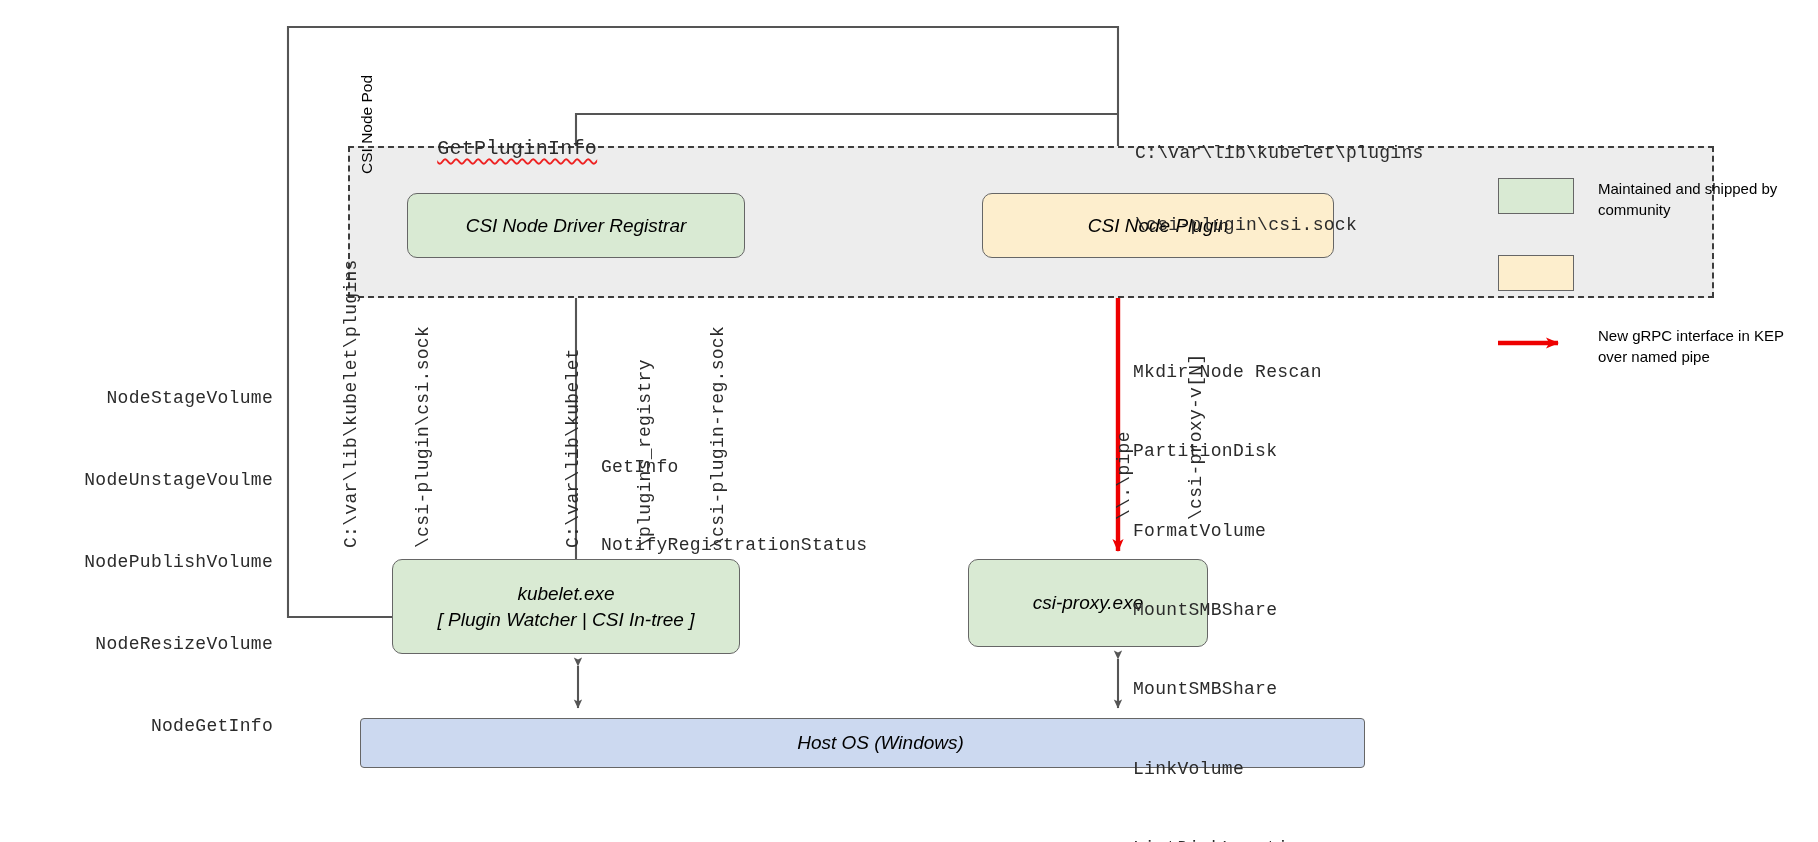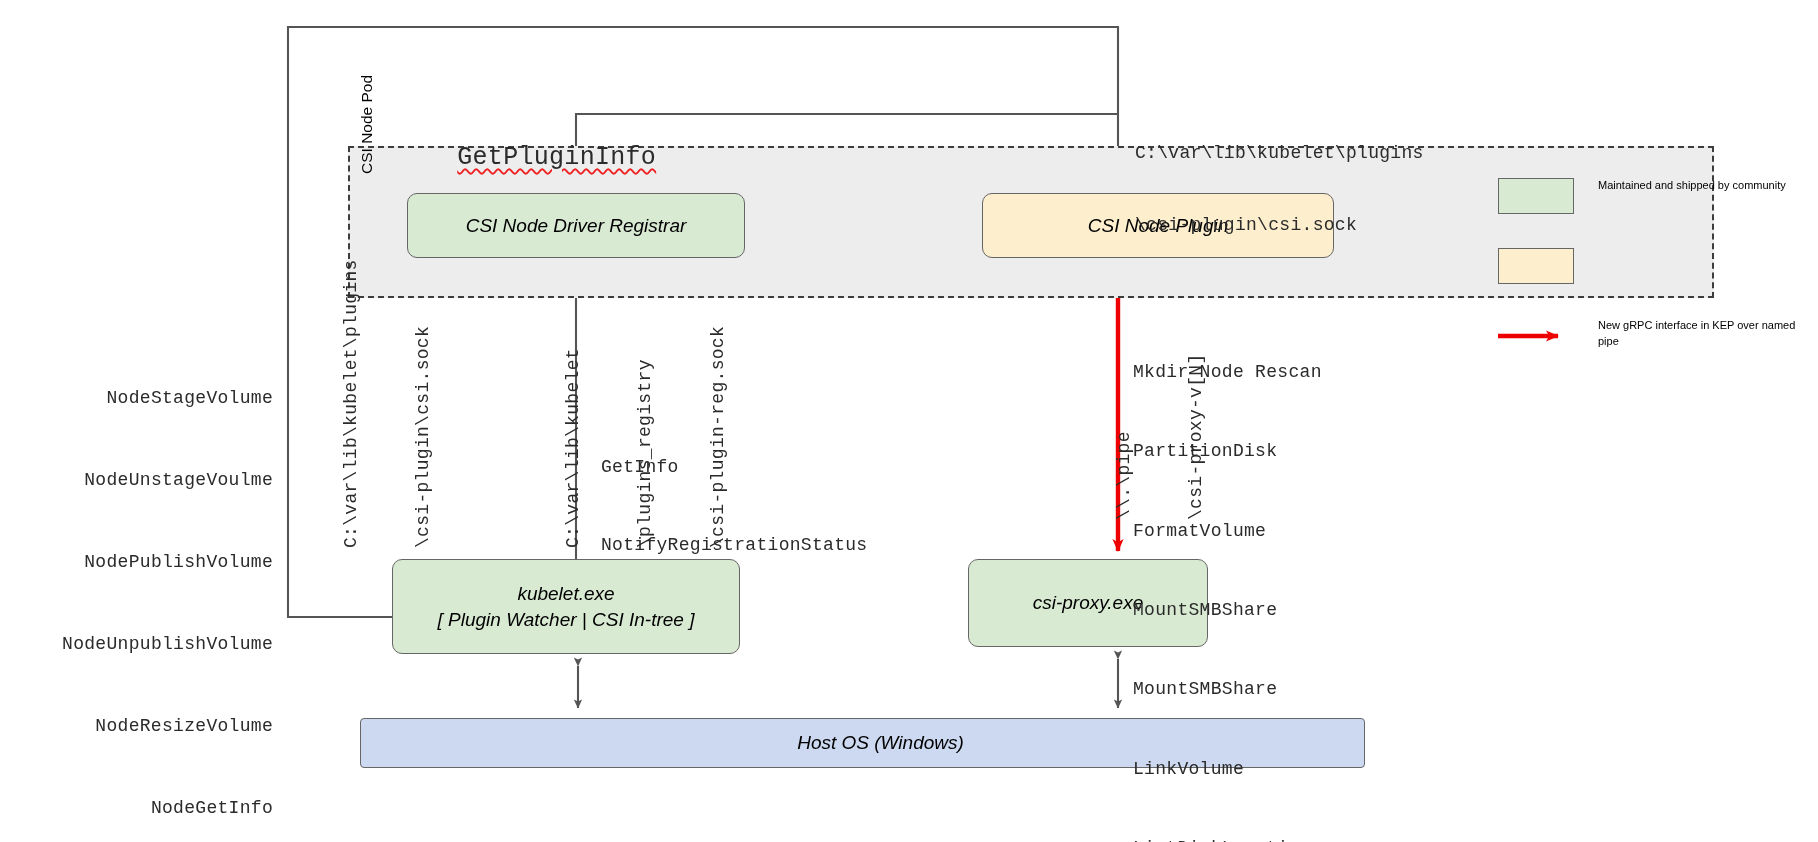--- a/index.html
+++ b/index.html
@@ -83,22 +83,22 @@
 
   #box-registrar { left: 407px; top: 193px; width: 338px; height: 65px; }
   #box-plugin    { left: 942px; top: 193px; width: 352px; height: 65px; }
   #box-kubelet   { left: 392px; top: 559px; width: 348px; height: 95px; }
   #box-csiproxy  { left: 968px; top: 559px; width: 240px; height: 88px; }
   #box-hostos    { left: 360px; top: 718px; width: 1005px; height: 50px;
                    border-radius: 4px; padding-left: 36px; }
 
   
   #getplugininfo {
-    left: 396px; top: 114px;
-    font-size: 25px;
+    left: 388px; top: 114px;
+    font-size: 20px;
   }
   .squiggle {
     border-bottom: 3px wavy #ee2222;
     padding-bottom: 1px;
     text-decoration: underline wavy #ee2222 2px;
     text-underline-offset: 4px;
   }
   #plugin-path-label { left: 1135px; top: 92px; line-height: 1.35; }
   #node-rpc-list {
     left: 20px; top: 330px;
@@ -137,21 +137,21 @@
   }
   .legend-arrow-cell {
     width: 76px; height: 36px;
     flex: 0 0 auto;
     margin-right: 24px;
     position: relative;
     display: flex;
     align-items: center;
   }
   .legend-text {
-    font-size: 11px;
+    font-size: 15px;
     line-height: 1.42;
     color: #000;
   }
   #legend-row-arrow-gray { margin-top: 12px; margin-bottom: 42px; }
 </style>
 </head>
 <body>
 
 <div id="canvas">
 
@@ -223,21 +223,20 @@
 
   <div class="abs mono" id="plugin-path-label">
     <div>C:\var\lib\kubelet\plugins</div>
     <div>\csi-plugin\csi.sock</div>
   </div>
 
   <div class="abs mono" id="node-rpc-list">
     <div>NodeStageVolume</div>
     <div>NodeUnstageVoulme</div>
     <div>NodePublishVolume</div>
-    <div>NodeUnpublishVolume</div>
     <div>NodeResizeVolume</div>
     <div>NodeGetInfo</div>
     
     
   </div>
 
   <div class="rot mono" id="rot-kubelet-plugins">
     <div>C:\var\lib\kubelet\plugins</div>
     <div>\csi-plugin\csi.sock</div>
   </div>

